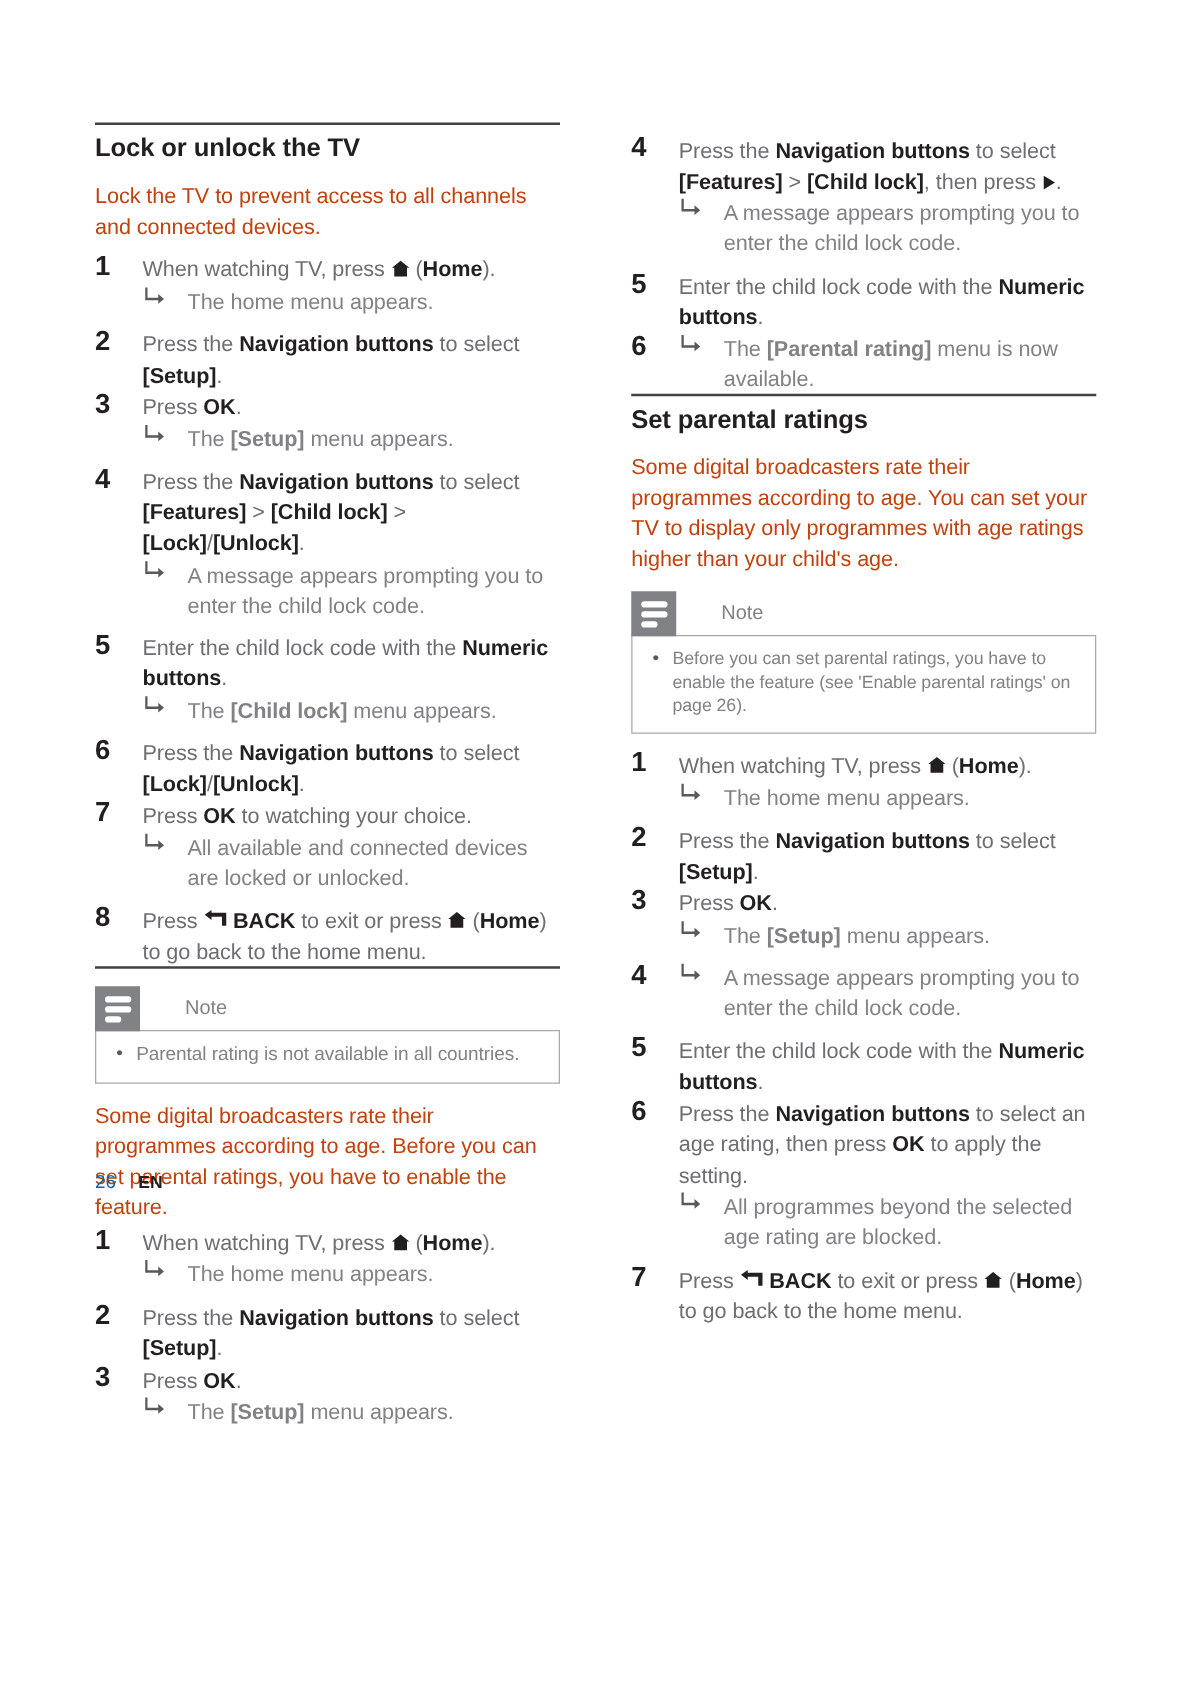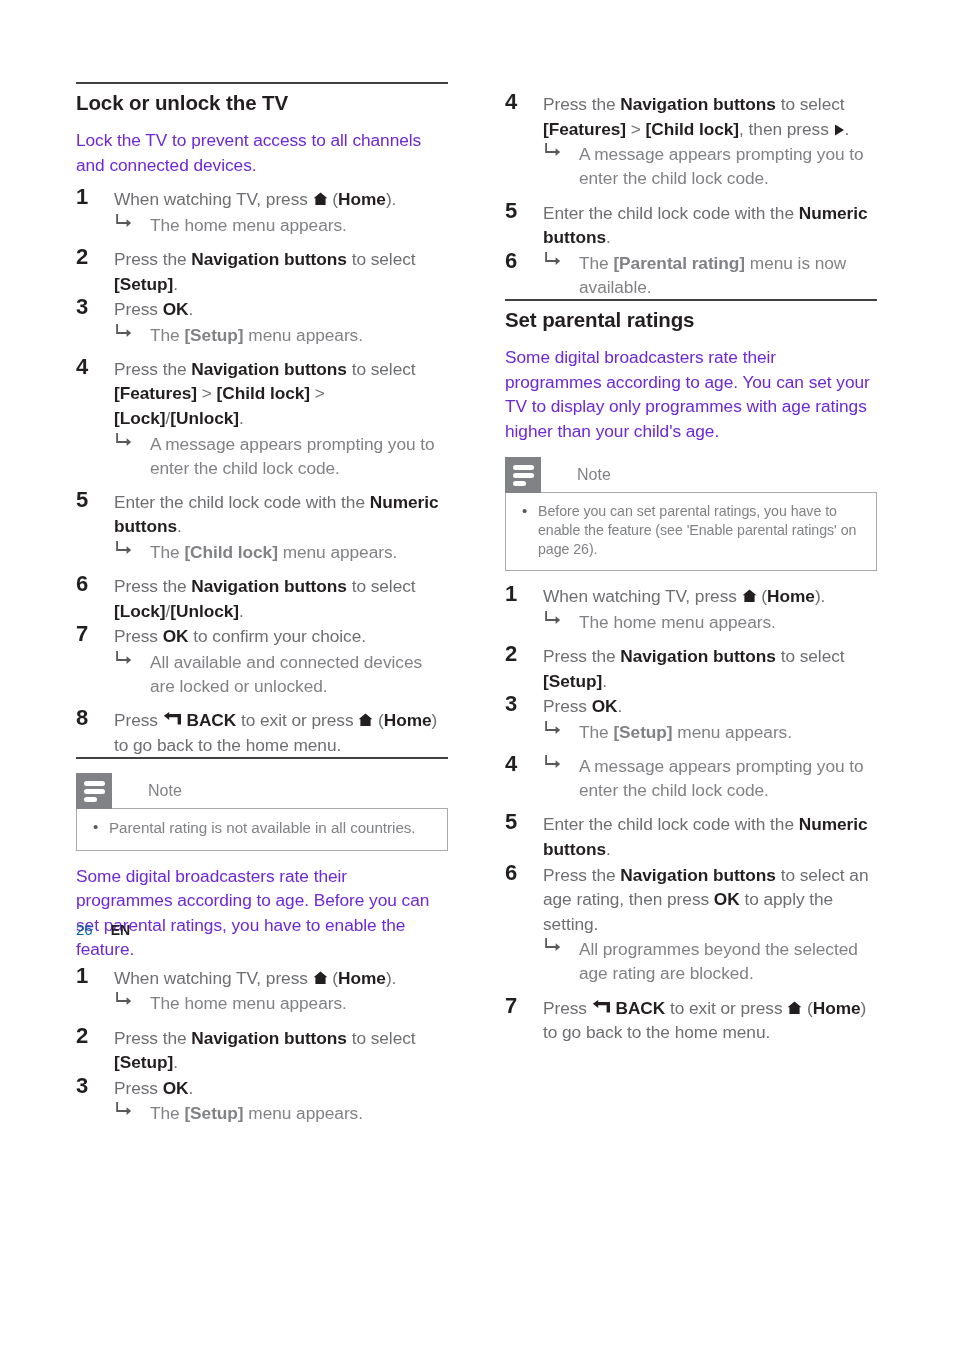--- a/index.html
+++ b/index.html
@@ -10,21 +10,21 @@
   body {
     width: 954px;
     height: 1350px;
     font-family: "Liberation Sans", sans-serif;
     color: #58595b;
     position: relative;
     overflow: hidden;
   }
   .page {
     position: absolute;
-    left: 0; top: 0;
+    left: 0; top: 16px;
     width: 954px;
     height: 985px;
     text-decoration: underline;
   }
   .col {
     position: absolute;
     top: 82px;
     width: 372px;
   }
   .col-left  { left: 76px; }
@@ -43,21 +43,21 @@
     color: #231f20;
     margin: 0 0 13px 0;
     letter-spacing: -0.1px;
     line-height: 1.18;
   }
 
   
   p.para {
     font-size: 17.3px;
     line-height: 1.42;
-    color: #6d28d9;
+    color: #c2410c;
     margin: 0 0 4px 0;
     letter-spacing: -0.05px;
   }
 
   
   ol.steps {
     list-style: none;
     margin: 0;
     padding: 0;
   }
@@ -243,21 +243,21 @@
           <div class="sub"><span class="arrow"><svg width="17" height="16" viewBox="0 0 17 16">
                 <path d="M1.2 1 L3.0 1 L3.0 9.1 L11.6 9.1 L11.6 6.2 L16.2 10.1 L11.6 14.0 L11.6 11.1 L1.2 11.1 Z" fill="#58595b"></path>
               </svg></span><span><span>The </span><b>[Child lock]</b><span> menu appears.</span></span></div>
         </li>
         <li class="step">
           <span class="step-num">6</span>
           <div class="step-body"><span>Press the </span><b>Navigation buttons</b><span> to select </span><b>[Lock]</b><span>/</span><b>[Unlock]</b><span>.</span></div>
         </li>
         <li class="step tight">
           <span class="step-num">7</span>
-          <div class="step-body"><span>Press </span><b>OK</b><span> to confirm your choice.</span></div>
+          <div class="step-body"><span>Press </span><b>OK</b><span> to watching your choice.</span></div>
           <div class="sub"><span class="arrow"><svg width="17" height="16" viewBox="0 0 17 16">
                 <path d="M1.2 1 L3.0 1 L3.0 9.1 L11.6 9.1 L11.6 6.2 L16.2 10.1 L11.6 14.0 L11.6 11.1 L1.2 11.1 Z" fill="#58595b"></path>
               </svg></span><span>All available and connected devices are locked or unlocked.</span></div>
         </li>
         <li class="step">
           <span class="step-num">8</span>
           <div class="step-body"><span>Press </span><span class="ico ico-back"><svg width="19" height="15" viewBox="0 0 19 15">
                 <path d="M6.2 2.1 L18 2.1 C18 2.1 18 12.6 18 12.6 L14.6 12.6 L14.6 5.3 L6.2 5.3 L6.2 8.0 L0.8 3.7 L6.2 0.0 Z" fill="#231f20"></path>
               </svg></span><span> </span><b>BACK</b><span> to exit or press </span><span class="ico ico-home"><svg width="15" height="14" viewBox="0 0 15 14">
                 <path d="M7.5 0.6 L14.4 6.2 L12.6 6.2 L12.6 13.1 L2.4 13.1 L2.4 6.2 L0.6 6.2 Z" fill="#231f20"></path>

